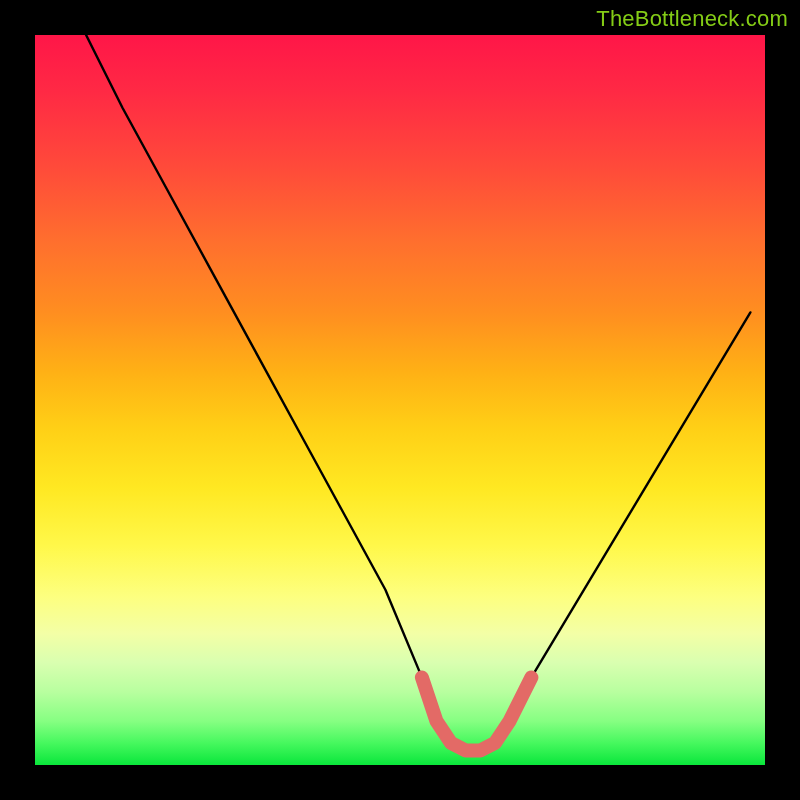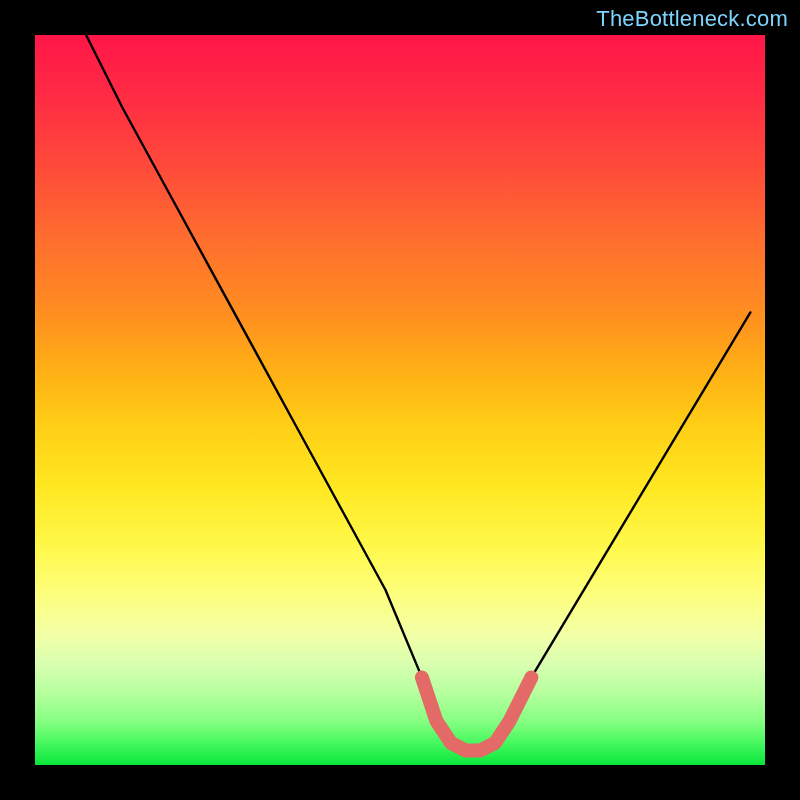--- a/index.html
+++ b/index.html
@@ -40,21 +40,21 @@
       #b8ff9f 90%,
       #86ff82 94%,
       #46f85e 97%,
       #0ae63b 100%
     );
   }
   .attrib {
     position: absolute;
     top: 6px;
     right: 12px;
-    color: #7dd3fc;
+    color: #84cc16;
     font-size: 22px;
     font-weight: 500;
     letter-spacing: 0.2px;
   }
   svg.curve {
     position: absolute;
     left: 0;
     top: 0;
     width: 730px;
     height: 730px;

